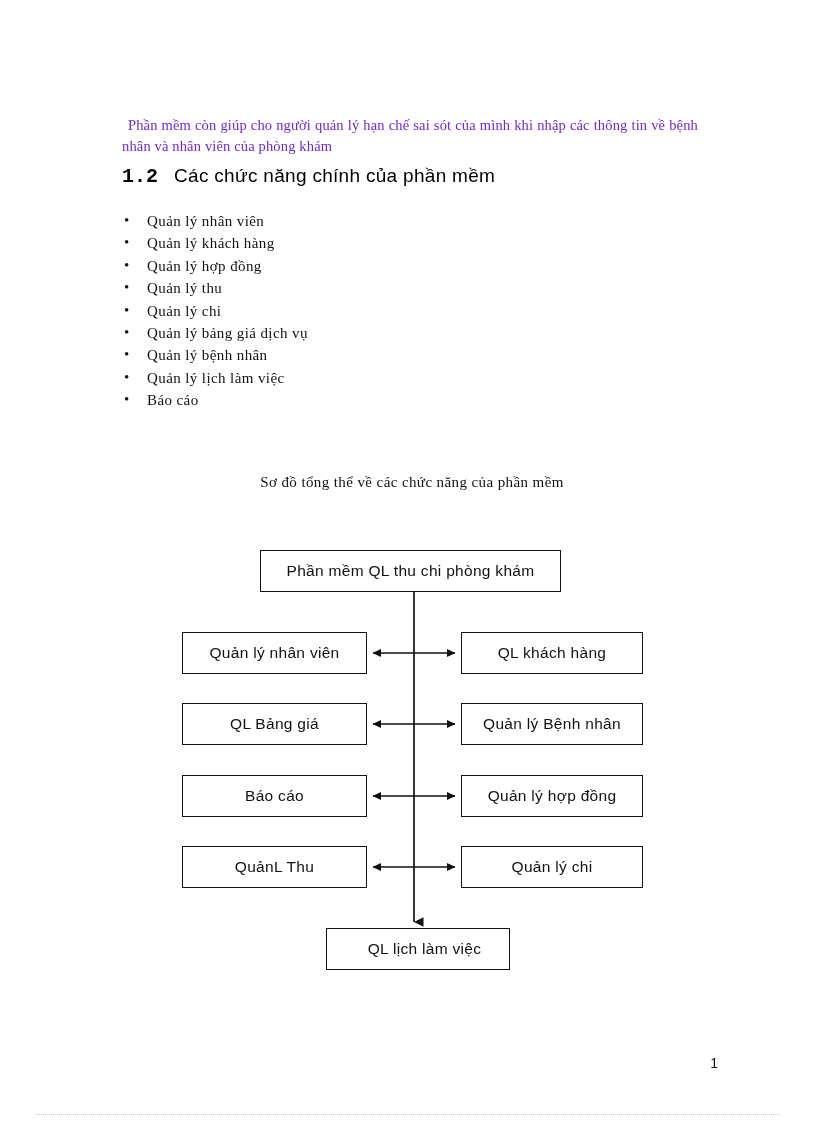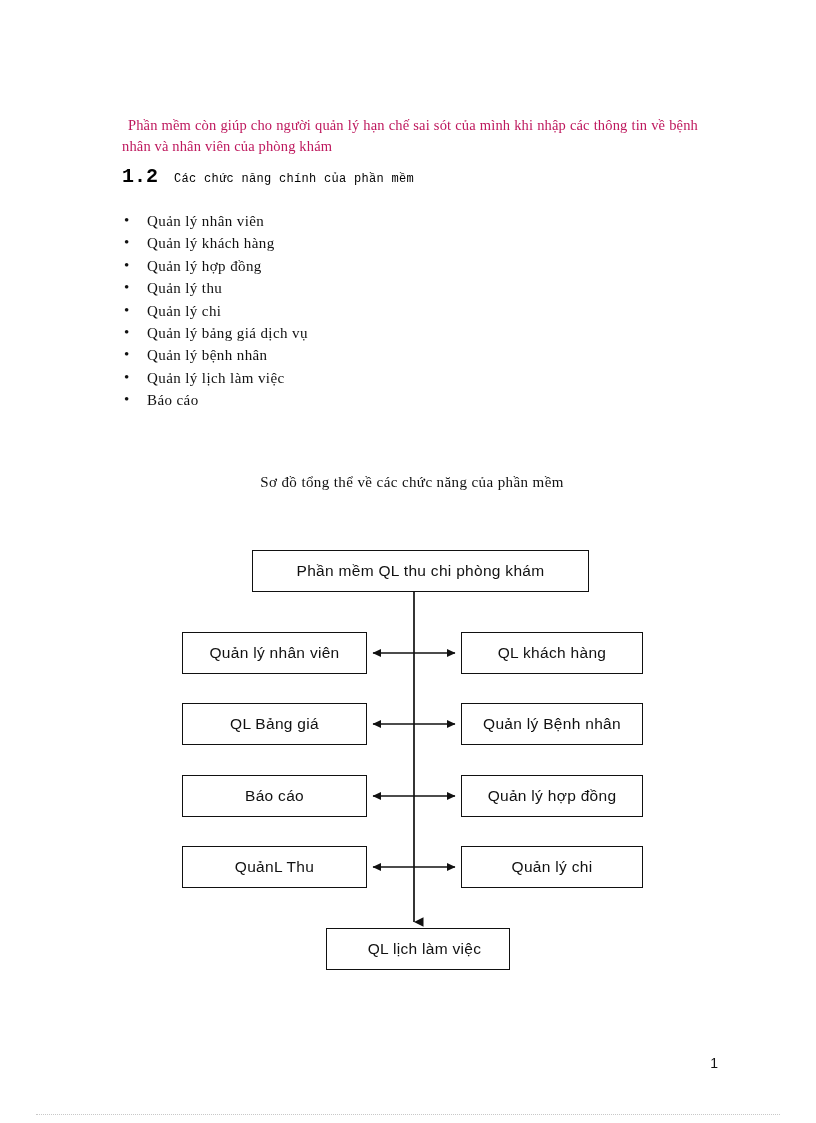--- a/index.html
+++ b/index.html
@@ -24,21 +24,21 @@
   .intro {
     position: absolute;
     left: 122px;
     top: 100px;
     width: 576px;
     font-family: "Liberation Serif", "DejaVu Serif", serif;
     font-size: 14.5px;
     line-height: 21px;
     text-align: justify;
     text-indent: 6px;
-    color: #be185d;
+    color: #6d28d9;
     letter-spacing: 0.15px;
   }
 
   
   .section-heading {
     position: absolute;
     left: 122px;
     top: 165px;
     display: flex;
     align-items: baseline;
@@ -46,22 +46,22 @@
     color: #000000;
   }
   .section-num {
     font-family: Liberation Mono, monospace;
     font-weight: bold;
     font-size: 20px;
     width: 52px;
     display: inline-block;
   }
   .section-title {
-    font-family: Liberation Mono, monospace;
-    font-size: 12px;
+    font-family: Liberation Sans, sans-serif;
+    font-size: 19px;
     letter-spacing: 0.3px;
   }
 
   
   .bullet-list {
     position: absolute;
     left: 122px;
     top: 210px;
     width: 400px;
     list-style: none;
@@ -118,21 +118,21 @@
     display: flex;
     align-items: center;
     justify-content: center;
     font-family: "Liberation Sans", "DejaVu Sans", sans-serif;
     font-size: 15.5px;
     color: #111111;
     letter-spacing: 0.3px;
     z-index: 3;
   }
 
-  #node-root   { left: 252px; top: 550px; width: 337px; height: 42px; }
+  #node-root   { left: 260px; top: 550px; width: 301px; height: 42px; }
   #node-l1     { left: 182px; top: 632px; width: 185px; height: 42px; }
   #node-r1     { left: 461px; top: 632px; width: 182px; height: 42px; }
   #node-l2     { left: 182px; top: 703px; width: 185px; height: 42px; }
   #node-r2     { left: 461px; top: 703px; width: 182px; height: 42px; }
   #node-l3     { left: 182px; top: 775px; width: 185px; height: 42px; }
   #node-r3     { left: 461px; top: 775px; width: 182px; height: 42px; }
   #node-l4     { left: 182px; top: 846px; width: 185px; height: 42px; }
   #node-r4     { left: 461px; top: 846px; width: 182px; height: 42px; }
   #node-bottom { left: 326px; top: 928px; width: 184px; height: 42px; padding-left: 13px; }
 

